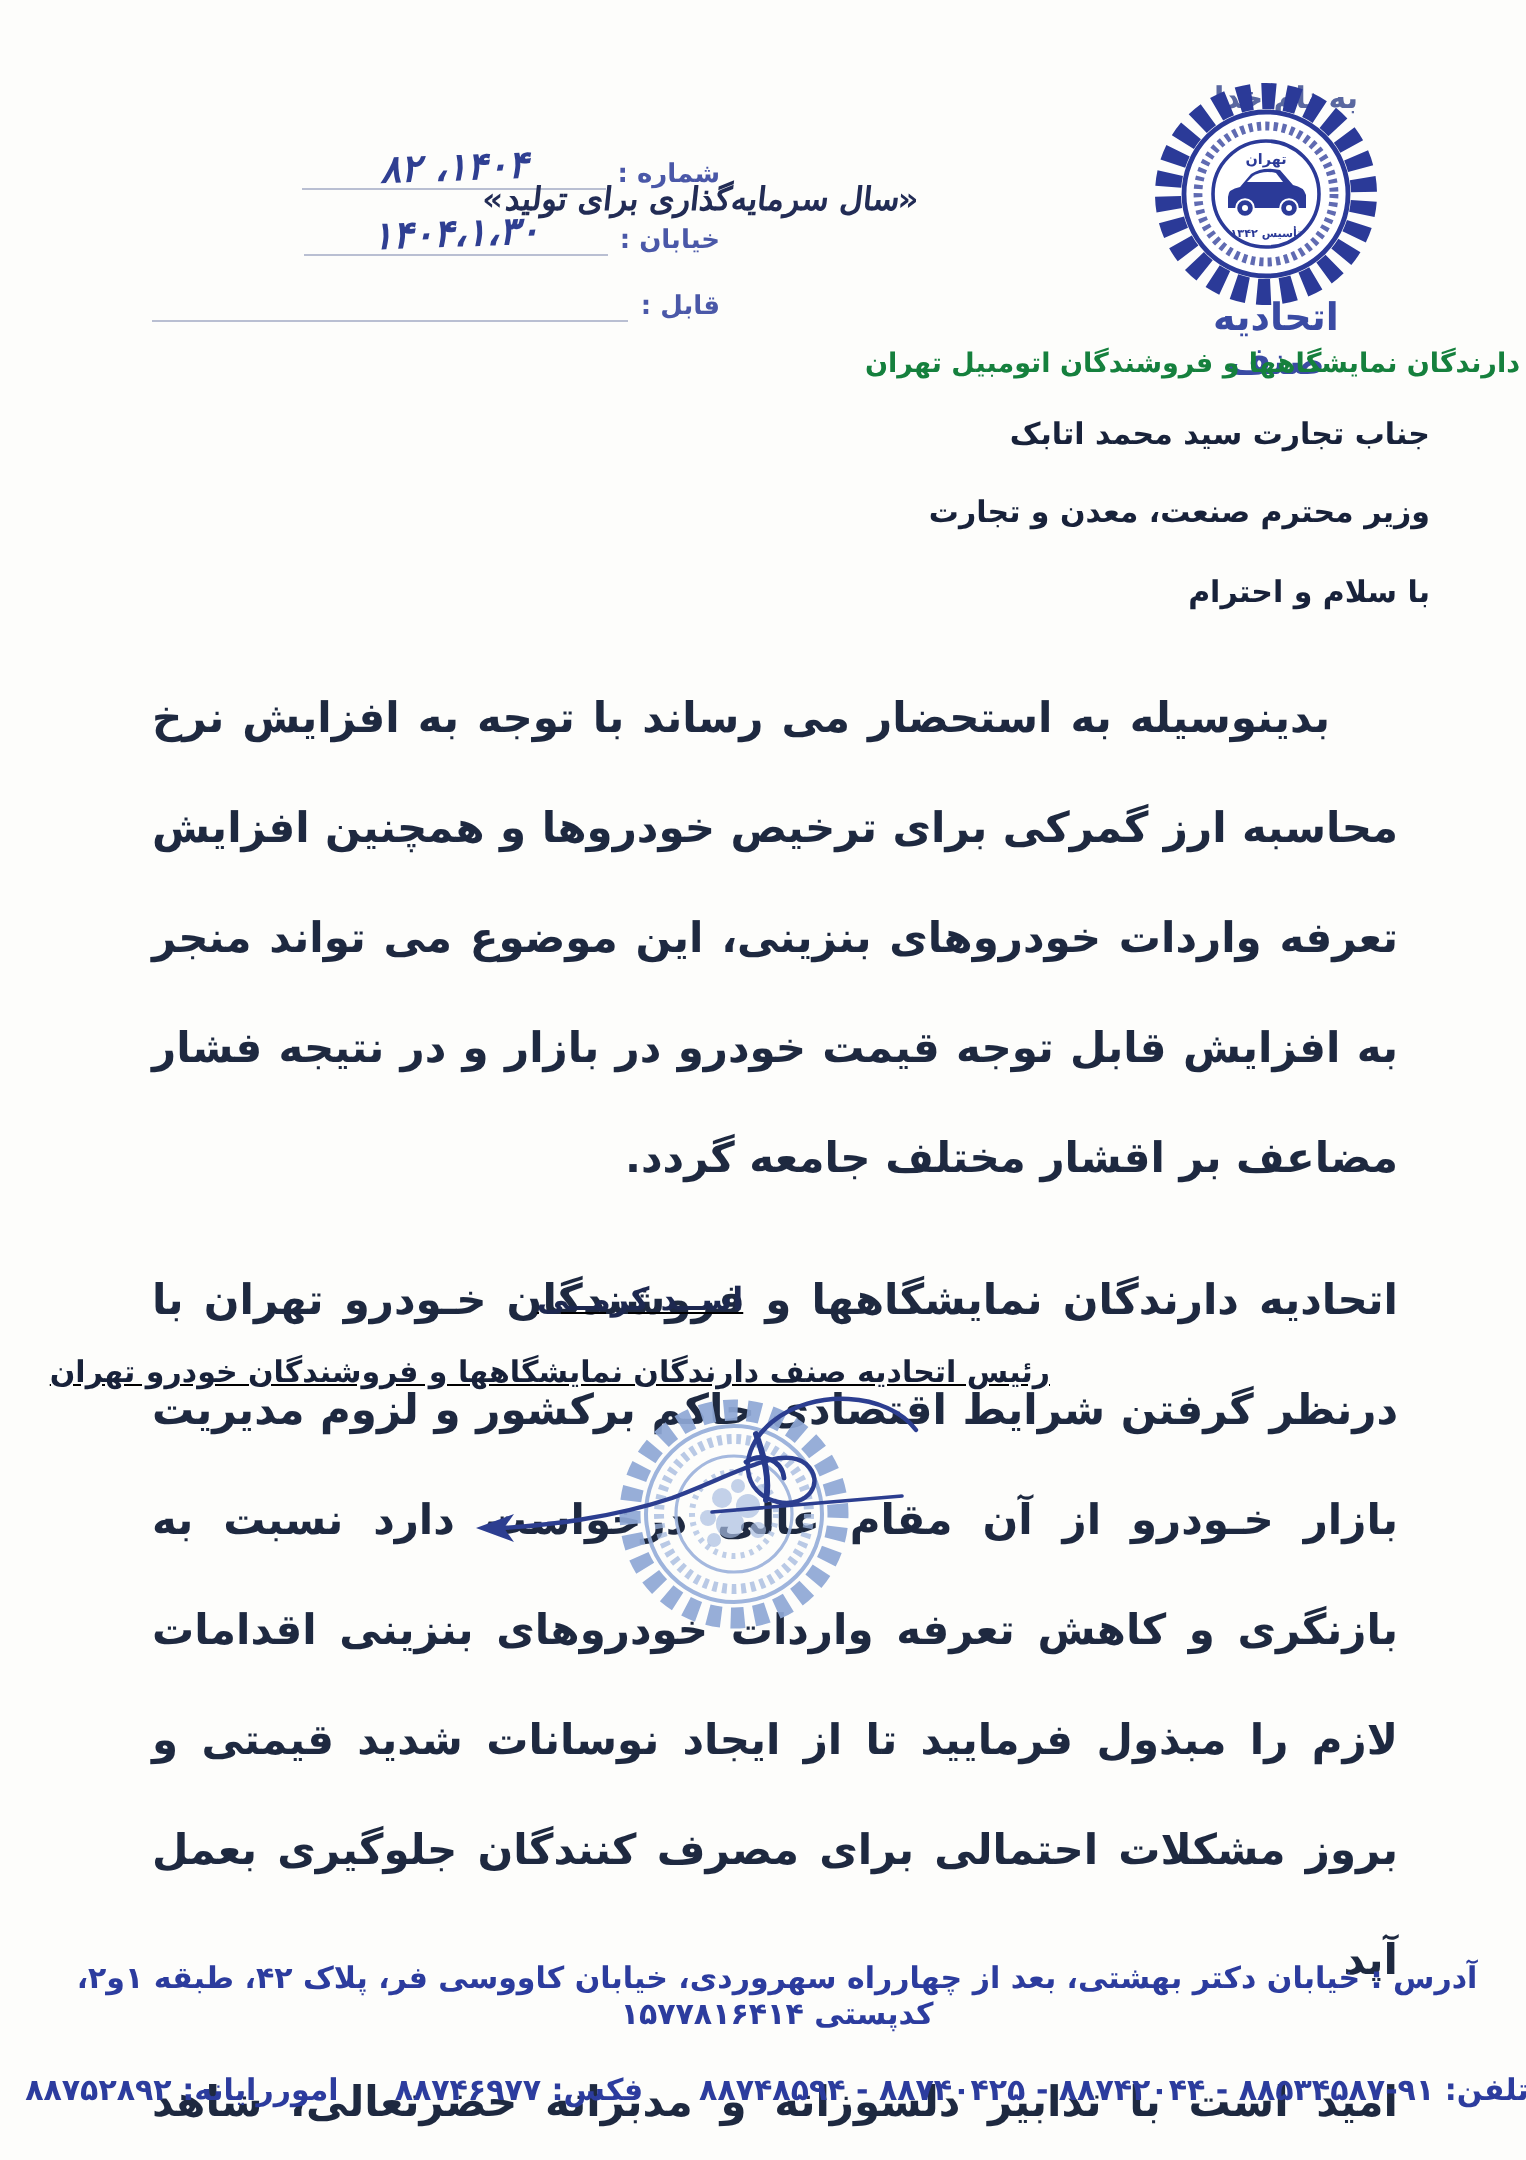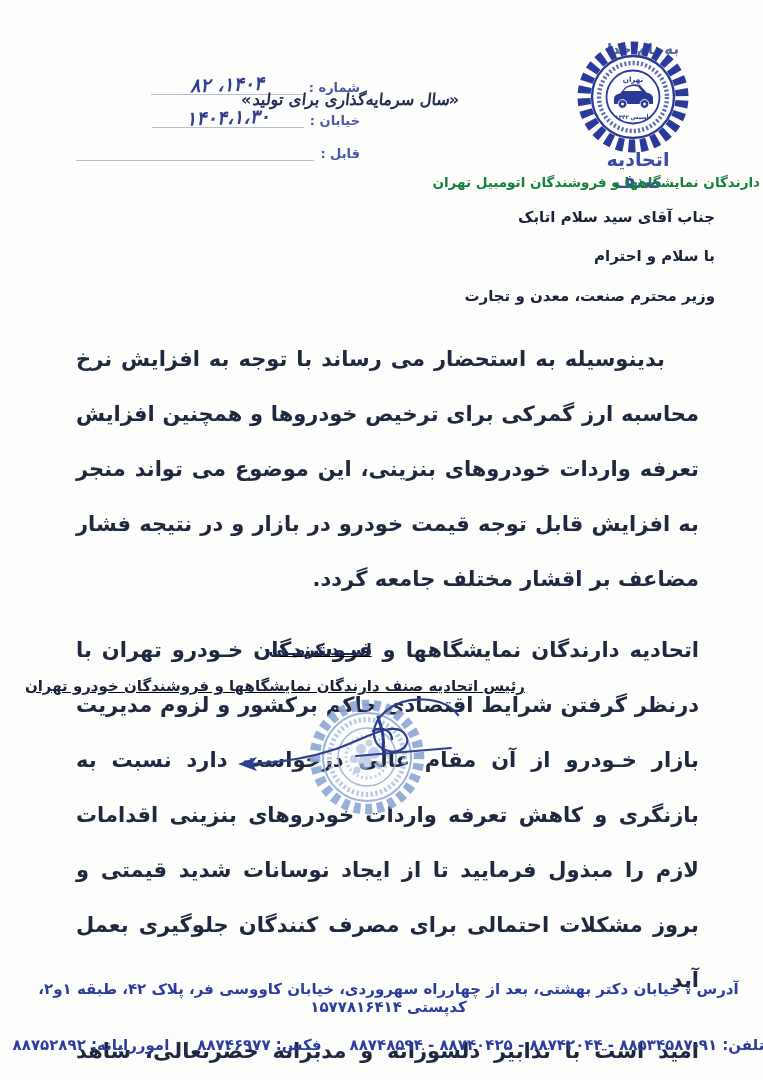--- a/index.html
+++ b/index.html
@@ -89,23 +89,23 @@
         <circle cx="11.5" cy="7" r="4.4" fill="#2b3a98" stroke="#ffffff" stroke-width="1"></circle>
         <circle cx="11.5" cy="7" r="1.5" fill="#ffffff"></circle>
       </g>
       <text x="0" y="21.5" text-anchor="middle" font-size="5.6" font-weight="bold" fill="#2b3a98">تأسیس ۱۳۴۲</text>
     </svg>
   </div>
   <div class="org1">اتحادیه صنف</div>
   <div class="org2">دارندگان نمایشگاهها و فروشندگان اتومبیل تهران</div>
 
   <div class="letter">
-    <div class="recipient-line">جناب آقای سید سلام اتابک</div>
+    <div class="recipient-line">جناب تجارت سید محمد اتابک</div>
+    <div class="recipient-line">وزیر محترم صنعت، معدن و تجارت</div>
     <div class="recipient-line">با سلام و احترام</div>
-    <div class="recipient-line">وزیر محترم صنعت، معدن و تجارت</div>
     <p class="indent">بدینوسیله به استحضار می رساند با توجه به افزایش نرخ محاسبه ارز گمرکی برای ترخیص خودروها و همچنین افزایش تعرفه واردات خودروهای بنزینی، این موضوع می تواند منجر به افزایش قابل توجه قیمت خودرو در بازار و در نتیجه فشار مضاعف بر اقشار مختلف جامعه گردد.</p>
     <p>اتحادیه دارندگان نمایشگاهها و فروشندگان خـودرو تهران با درنظر گرفتن شرایط اقتصادی حاکم برکشور و لزوم مدیریت بازار خـودرو از آن مقام عالی درخواست دارد نسبت به بازنگری و کاهش تعرفه واردات خودروهای بنزینی اقدامات لازم را مبذول فرمایید تا از ایجاد نوسانات شدید قیمتی و بروز مشکلات احتمالی برای مصرف کنندگان جلوگیری بعمل آید</p>
     <p>امید است با تدابیر دلسوزانه و مدبرانه حضرتعالی، شاهد ثبات و آرامش هرچه بیشتر در بازار خـودرو کشور باشیم .</p>
   </div>
 
   <div class="sig">
     <div class="sig-name">اســد کرمــی</div>
     <div class="sig-title">رئیس اتحادیه صنف دارندگان نمایشگاهها و فروشندگان خودرو تهران</div>
   </div>
 

